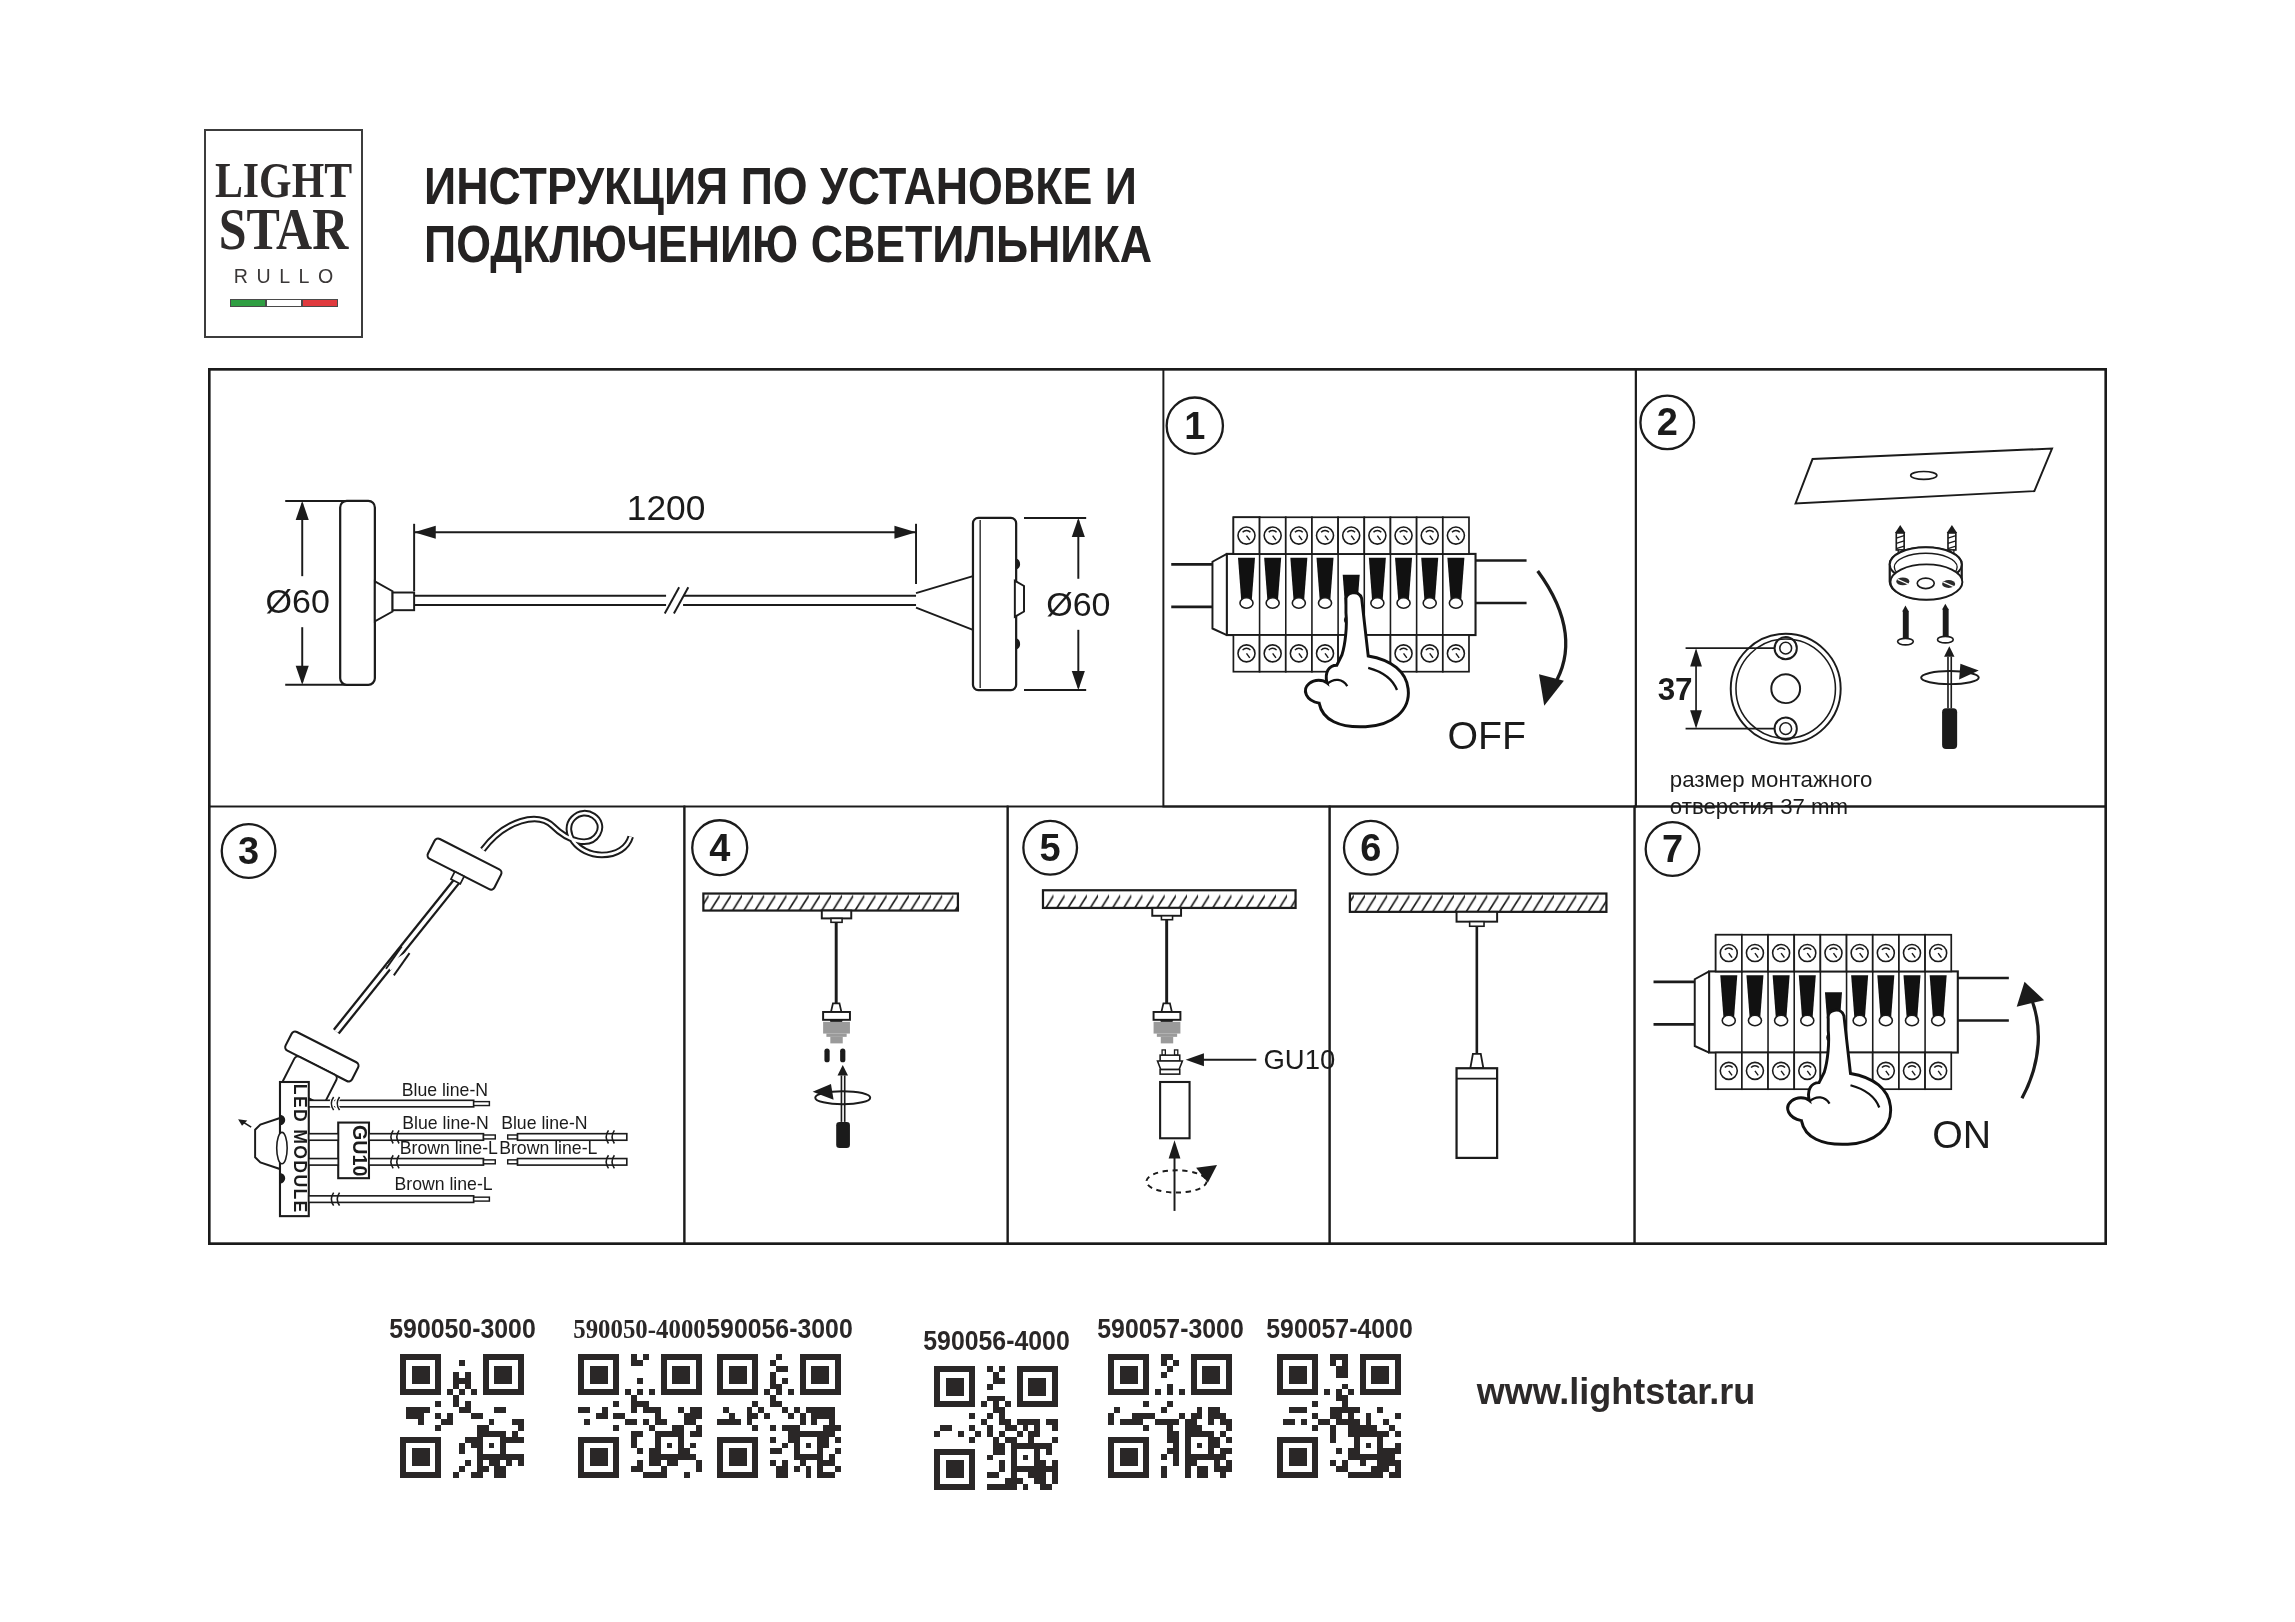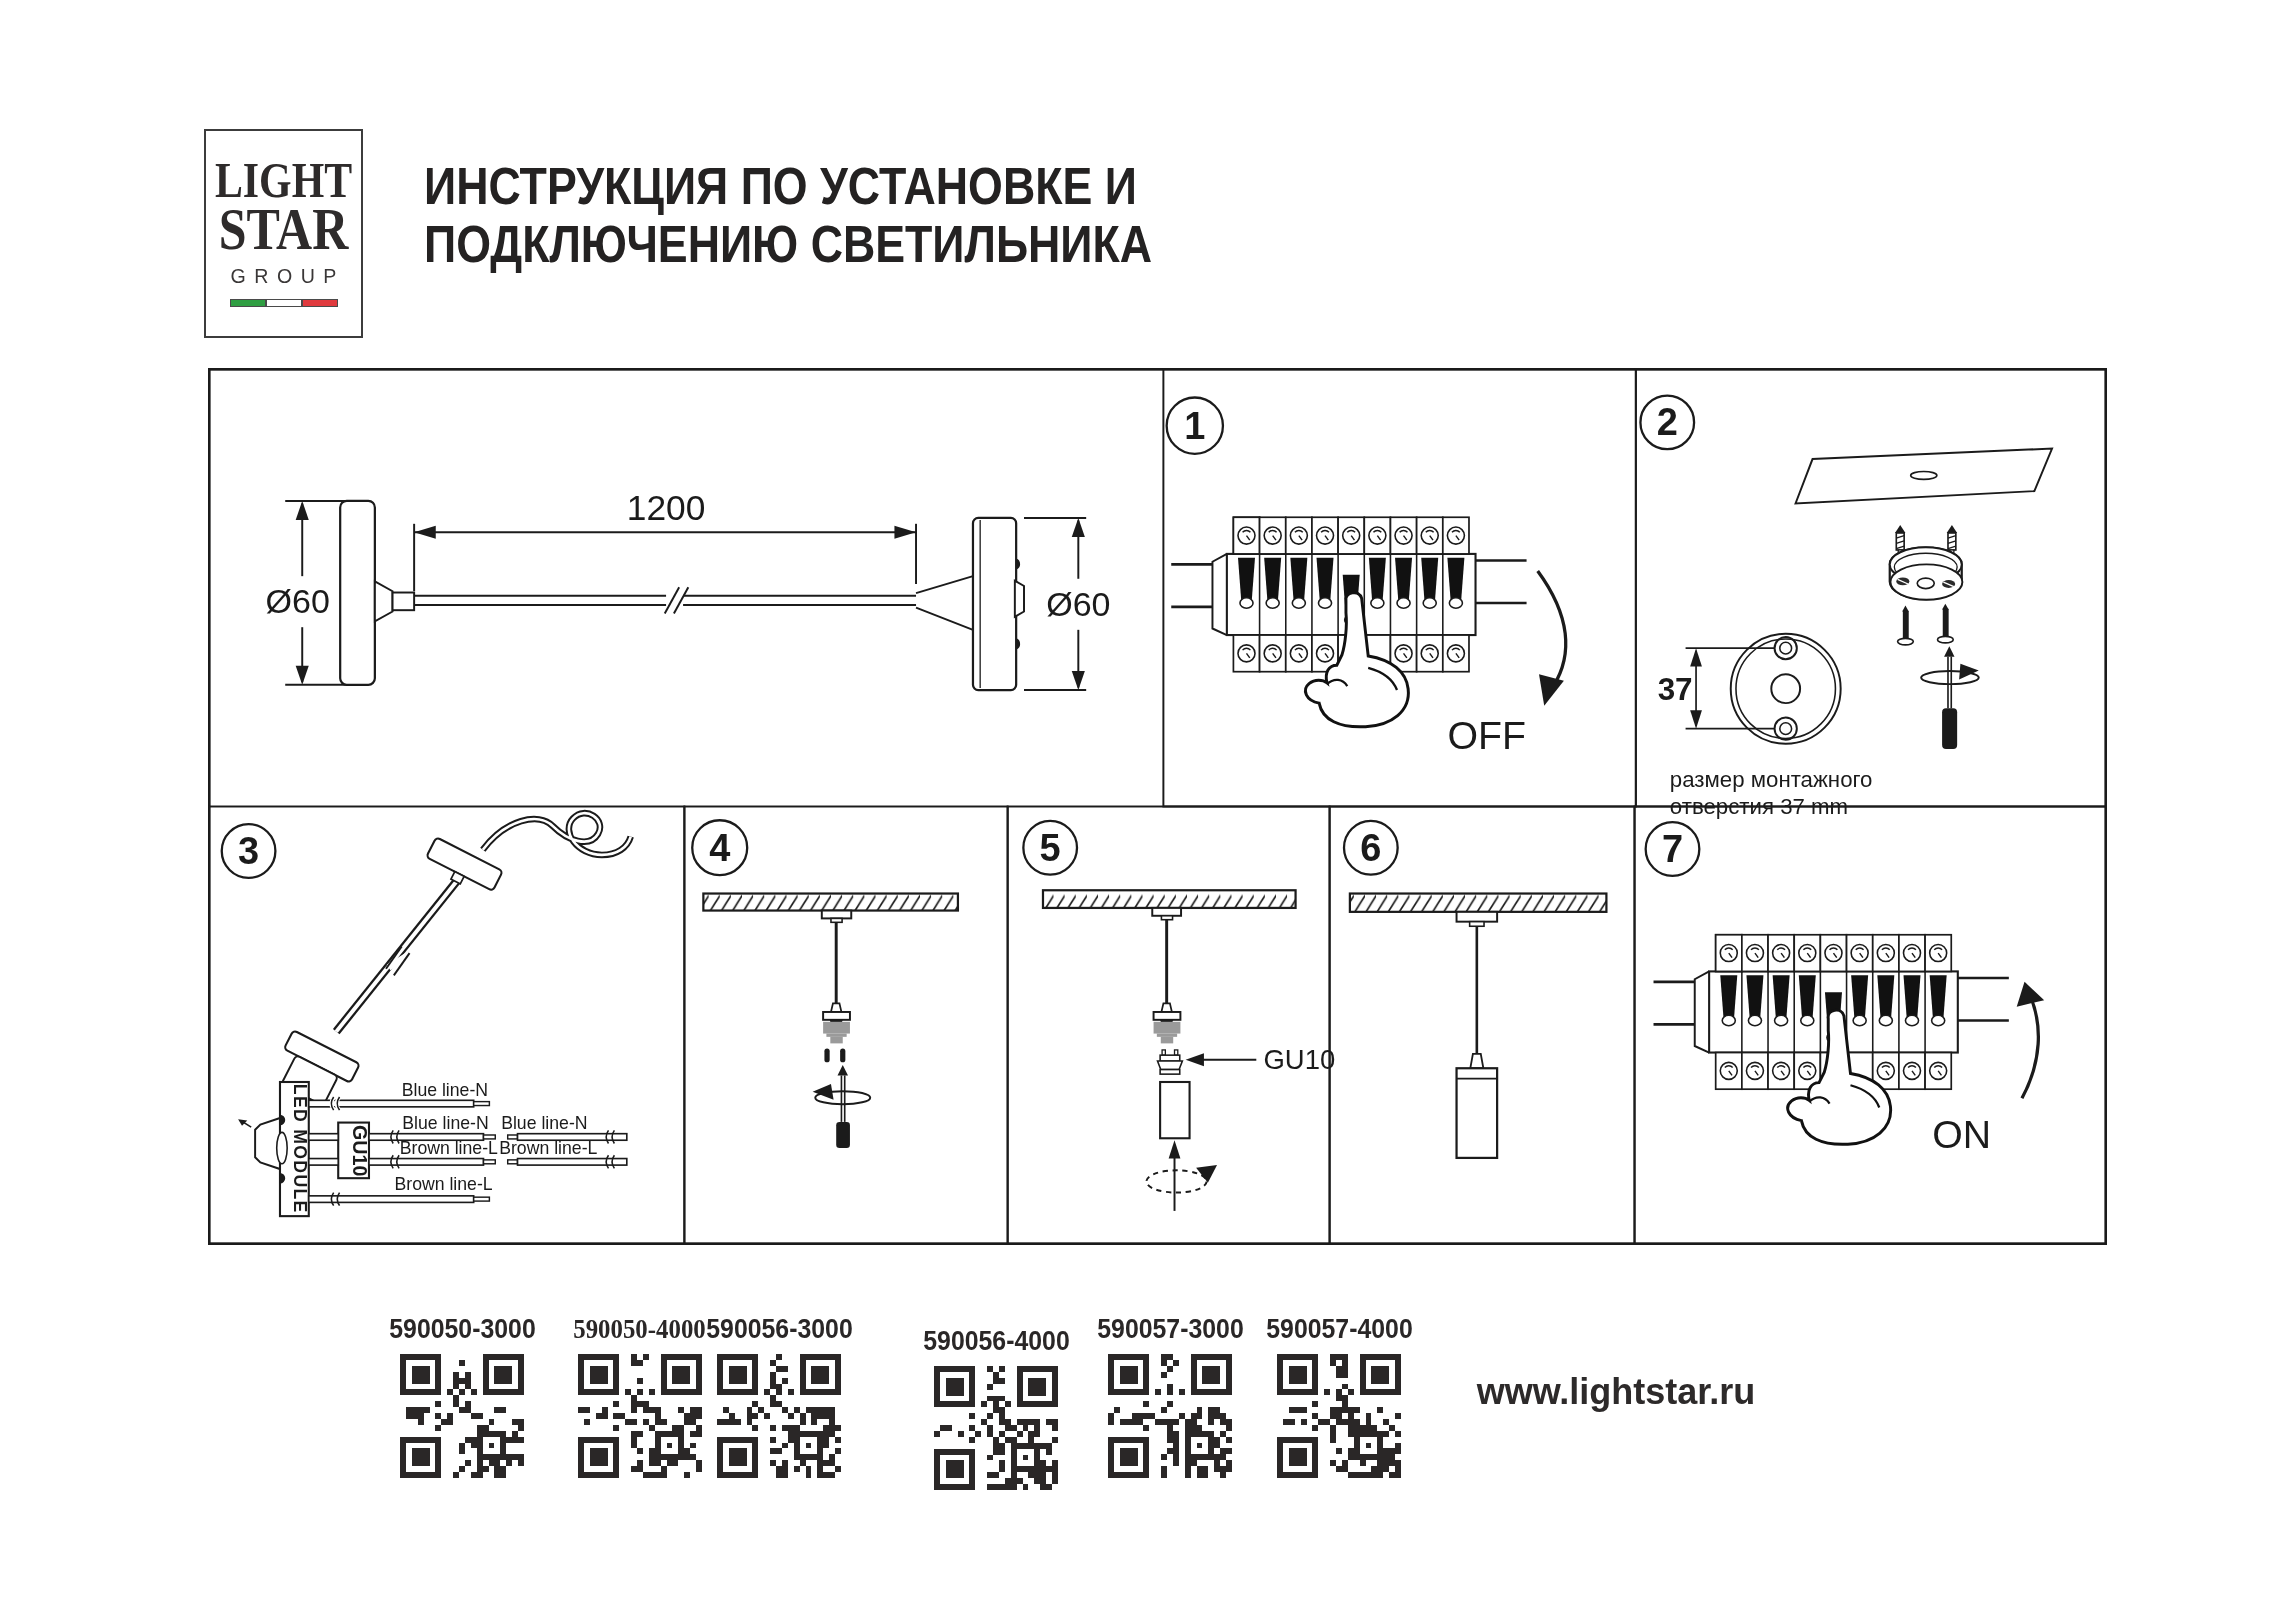--- a/index.html
+++ b/index.html
@@ -32,21 +32,21 @@
   .fw{fill:#ffffff;stroke:#1b1b1b;}
 </style>
 </head>
 <body>
 
 <div class="page">
 
   <div class="abs logo-box">
     <div class="logo-word logo-w1">LIGHT</div>
     <div class="logo-word logo-w2">STAR</div>
-    <div class="logo-word logo-w3">GROUP</div>
+    <div class="logo-word logo-w3">RULLO</div>
     <div class="flag">
       <span style="background:#2f9e42"></span>
       <span style="background:#ffffff"></span>
       <span style="background:#e03a3e"></span>
     </div>
   </div>
 
   <div class="abs title">
     <div>ИНСТРУКЦИЯ ПО УСТАНОВКЕ И</div>
     <div>ПОДКЛЮЧЕНИЮ СВЕТИЛЬНИКА</div>

